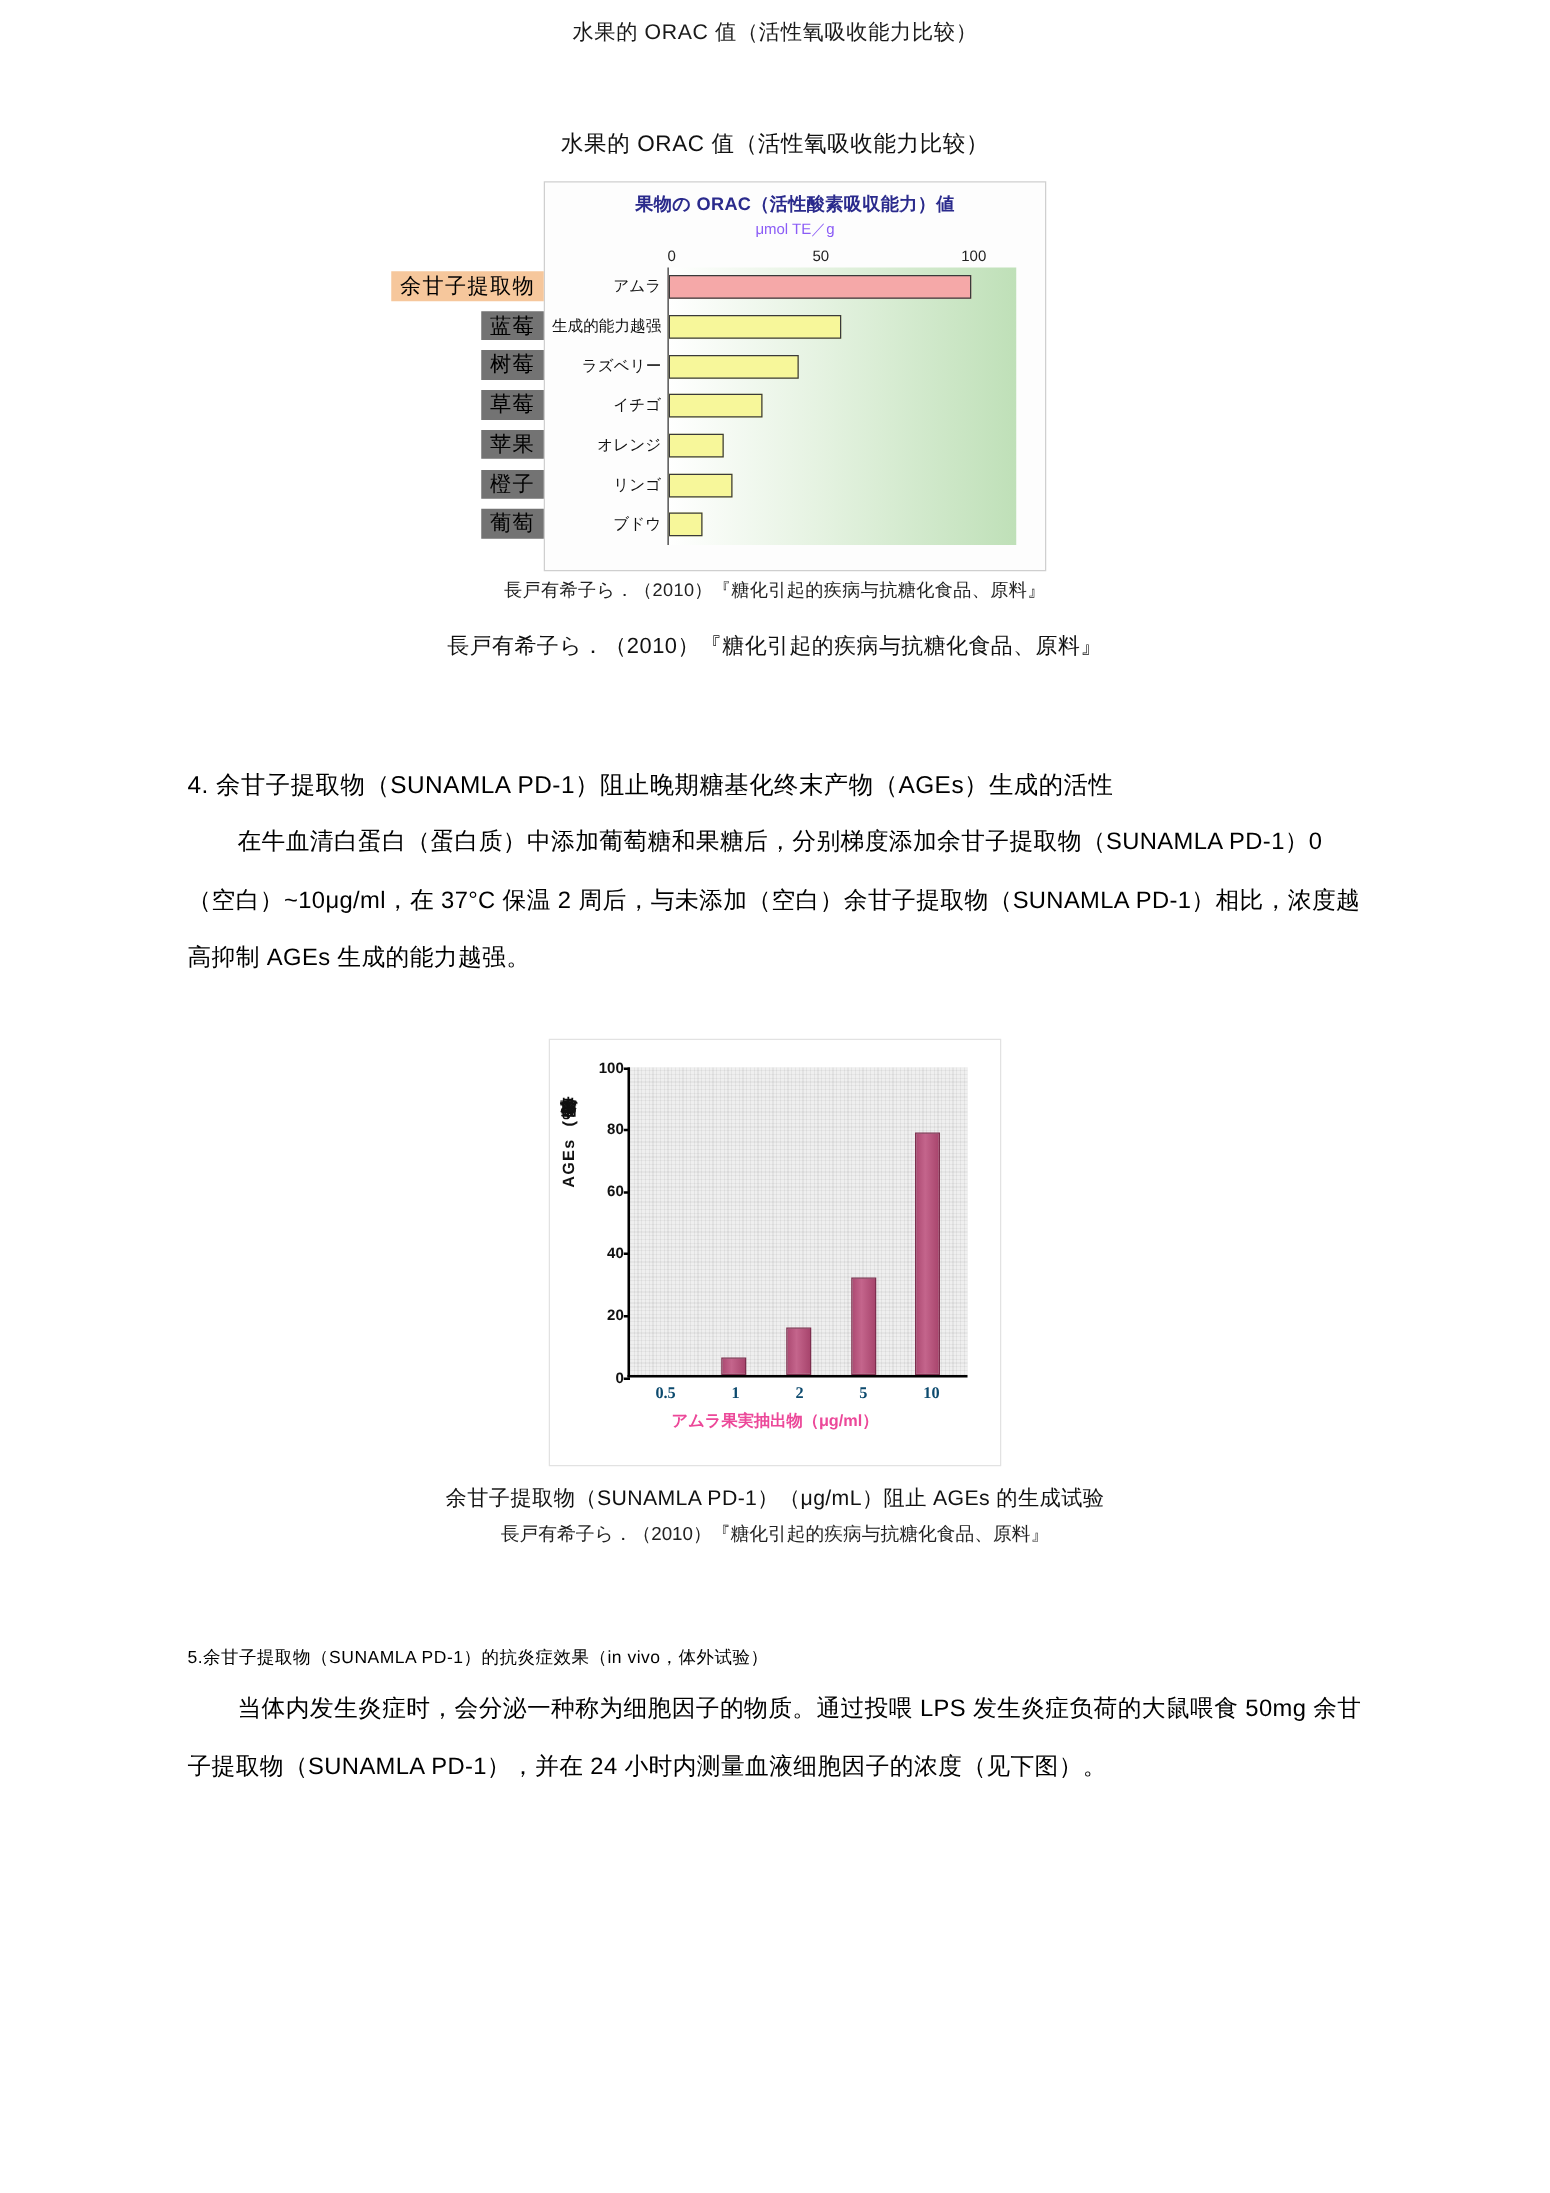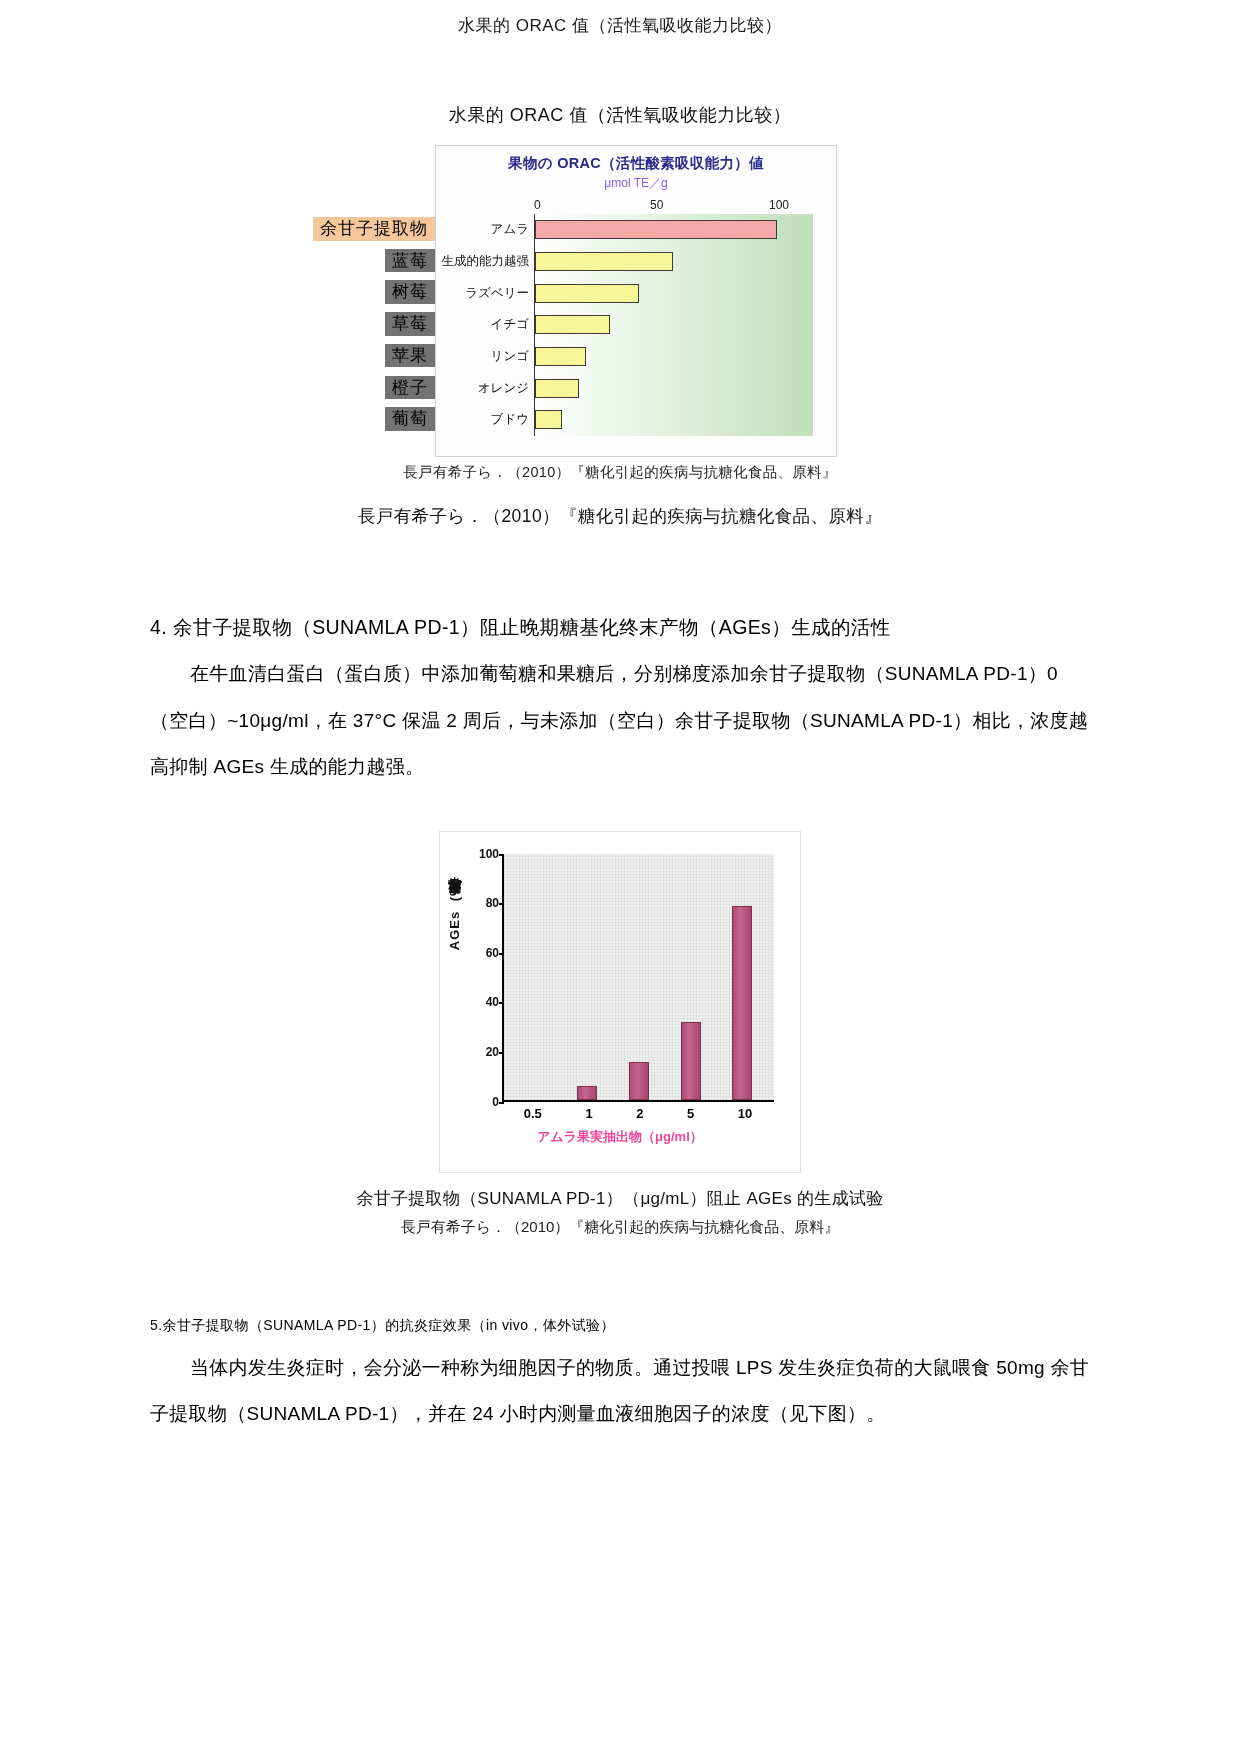--- a/index.html
+++ b/index.html
@@ -215,21 +215,22 @@
   }
   .ages-xticks {
     position: absolute;
     left: 62px;
     top: 274px;
     width: 272px;
     display: flex;
     justify-content: space-around;
     font-size: 13px;
     font-weight: bold;
-    color: #000000;
+    color: #0c4a6e;
+    font-family: Liberation Serif, serif;
   }
   .ages-xlabel {
     position: absolute;
     left: 0; right: 0;
     top: 296px;
     text-align: center;
     font-size: 13px;
     font-weight: bold;
     color: #ec4899;
   }
@@ -301,26 +302,26 @@
         </div>
         <div class="orac-row">
           <div class="orac-label-jp">ラズベリー</div>
           <div class="orac-bar normal" style="width:104px"></div>
         </div>
         <div class="orac-row">
           <div class="orac-label-jp">イチゴ</div>
           <div class="orac-bar normal" style="width:75px"></div>
         </div>
         <div class="orac-row">
+          <div class="orac-label-jp">オレンジ</div>
+          <div class="orac-bar normal" style="width:44px"></div>
+        </div>
+        <div class="orac-row">
           <div class="orac-label-jp">リンゴ</div>
           <div class="orac-bar normal" style="width:51px"></div>
-        </div>
-        <div class="orac-row">
-          <div class="orac-label-jp">オレンジ</div>
-          <div class="orac-bar normal" style="width:44px"></div>
         </div>
         <div class="orac-row">
           <div class="orac-label-jp">ブドウ</div>
           <div class="orac-bar normal" style="width:27px"></div>
         </div>
       </div>
     </div>
 
     <div class="orac-cn-labels">
       <div class="orac-cn c0">

